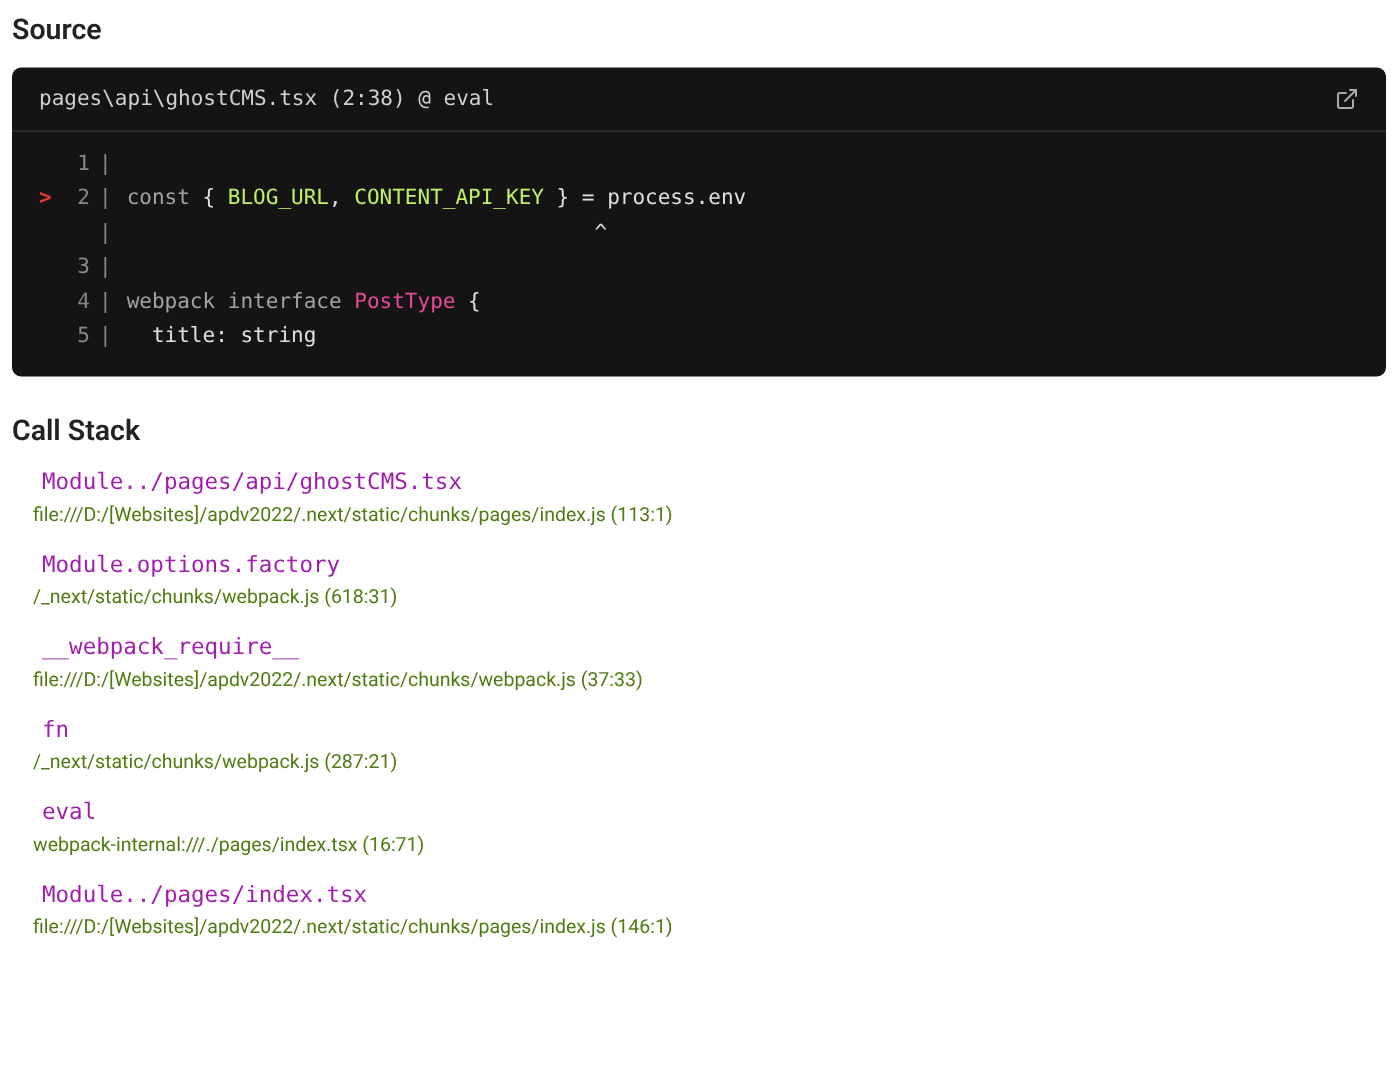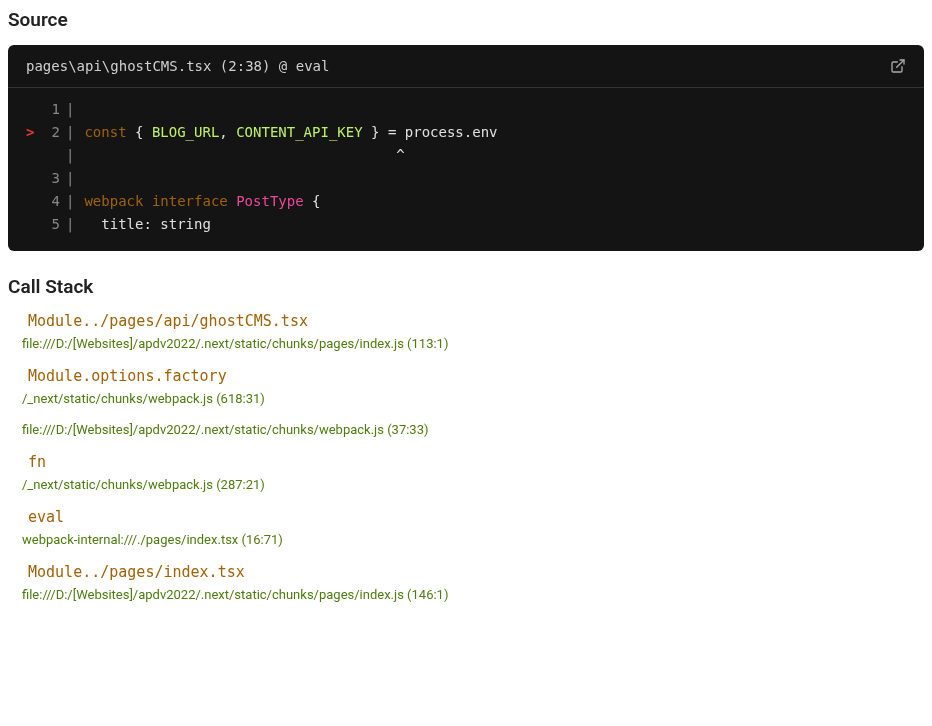--- a/index.html
+++ b/index.html
@@ -8,30 +8,30 @@
     .code-block { background: #141414; border-radius: 6px; overflow: hidden; margin-bottom: 24px; }
     .code-header { display: flex; justify-content: space-between; align-items: flex-end; padding: 13px 18px; border-bottom: 1px solid #333; }
     .code-path { font-family: "Consolas", "Monaco", monospace; font-size: 14px; color: #d0d0d0; }
     .external-icon { color: #aaa; cursor: pointer; display: flex; align-items: center; }
     .code-body { padding: 10px 0 14px 0; font-family: "Consolas", "Monaco", monospace; font-size: 14px; line-height: 1.65; }
     .code-line { display: flex; align-items: baseline; padding: 0 18px; }
     .gutter-marker { width: 14px; color: #e53935; font-weight: bold; text-align: left; }
     .line-number { width: 20px; text-align: right; color: #888; margin-right: 6px; }
     .line-sep { color: #888; margin-right: 10px; }
     .line-content { color: #e0e0e0; white-space: pre; }
-    .tok-keyword { color: #a16207; text-align: center; }
+    .tok-keyword { color: #a3a3a3; text-align: center; }
     .tok-brace { color: #e0e0e0; }
     .tok-var { color: #bef264; }
     .tok-punct { color: #e0e0e0; }
     .tok-type { color: #ec4899; }
     .tok-plain { color: #e0e0e0; }
     .caret-line .line-content { color: #e53935; }
     .callstack-title { font-size: 19px; font-weight: 600; color: #222; margin-bottom: 14px; }
     .stack-frame { margin-bottom: 16px; }
-    .frame-name { font-family: "Consolas", "Monaco", monospace; font-size: 15px; color: #a16207; margin-bottom: 6px; padding-left: 20px; }
+    .frame-name { font-family: "Consolas", "Monaco", monospace; font-size: 15px; color: #a21caf; margin-bottom: 6px; padding-left: 20px; }
     .frame-location { font-size: 13px; color: #4d7c0f; padding-left: 14px; }
   </style>
 </head>
 <body>
 
 <h2 class="section-title">Source</h2>
 
 <div class="code-block">
   <div class="code-header">
     <span class="code-path">pages\api\ghostCMS.tsx (2:38) @ eval</span>
@@ -88,20 +88,21 @@
 <div id="callstack-list">
     <div class="stack-frame">
       <div class="frame-name">Module../pages/api/ghostCMS.tsx</div>
       <div class="frame-location">file:///D:/[Websites]/apdv2022/.next/static/chunks/pages/index.js (113:1)</div>
     </div>
     <div class="stack-frame">
       <div class="frame-name">Module.options.factory</div>
       <div class="frame-location">/_next/static/chunks/webpack.js (618:31)</div>
     </div>
     <div class="stack-frame">
+      <div class="frame-name">__webpack_require__</div>
       <div class="frame-location">file:///D:/[Websites]/apdv2022/.next/static/chunks/webpack.js (37:33)</div>
     </div>
     <div class="stack-frame">
       <div class="frame-name">fn</div>
       <div class="frame-location">/_next/static/chunks/webpack.js (287:21)</div>
     </div>
     <div class="stack-frame">
       <div class="frame-name">eval</div>
       <div class="frame-location">webpack-internal:///./pages/index.tsx (16:71)</div>
     </div>

